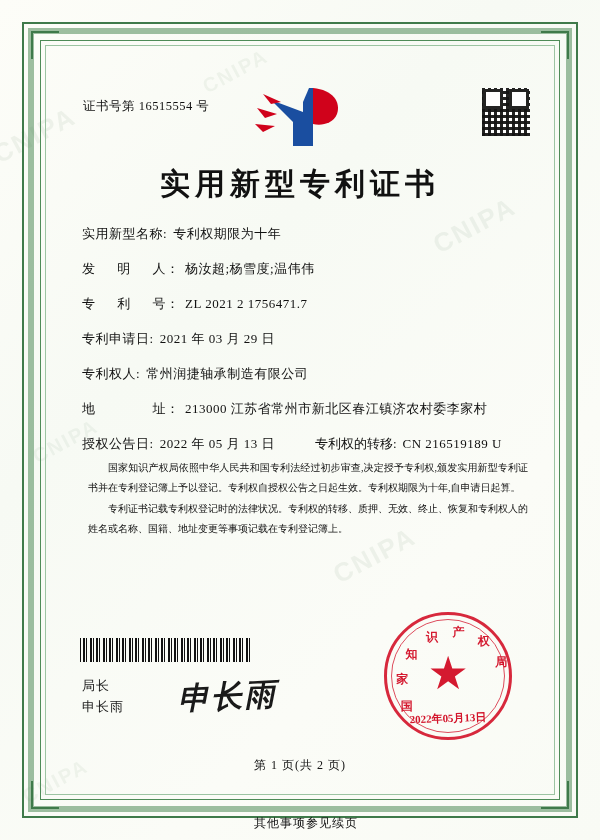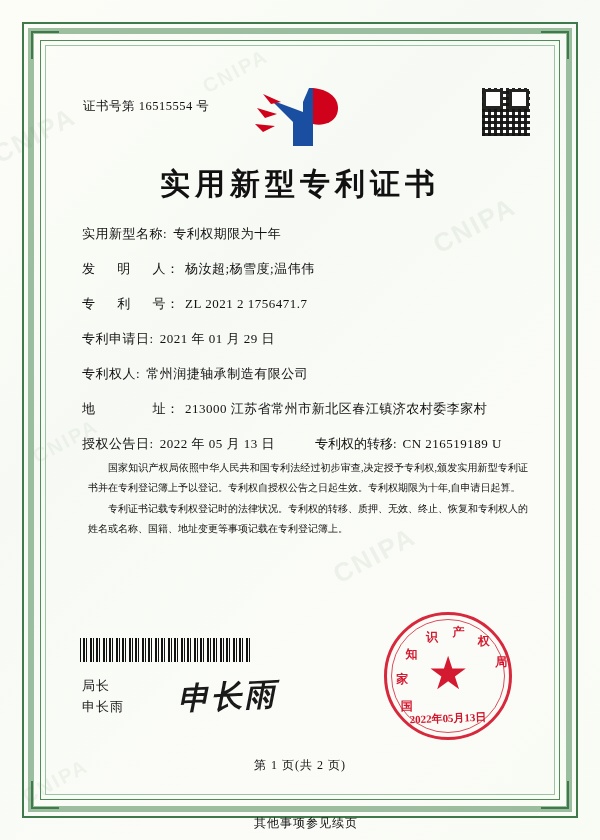--- a/index.html
+++ b/index.html
@@ -369,21 +369,21 @@
         <span>：</span>
         <span class="field-value">杨汝超;杨雪度;温伟伟</span>
       </div>
       <div class="field-row">
         <span class="field-label spread">专利号</span>
         <span>：</span>
         <span class="field-value">ZL 2021 2 1756471.7</span>
       </div>
       <div class="field-row">
         <span class="field-label">专利申请日:</span>
-        <span class="field-value">2021 年 01 月 29 日</span>
+        <span class="field-value">2021 年 03 月 29 日</span>
       </div>
       <div class="field-row">
         <span class="field-label">专利权人:</span>
         <span class="field-value">常州润捷轴承制造有限公司</span>
       </div>
       <div class="field-row">
         <span class="field-label spread">地址</span>
         <span>：</span>
         <span class="field-value">213000 江苏省常州市新北区春江镇济农村委李家村</span>
       </div>

